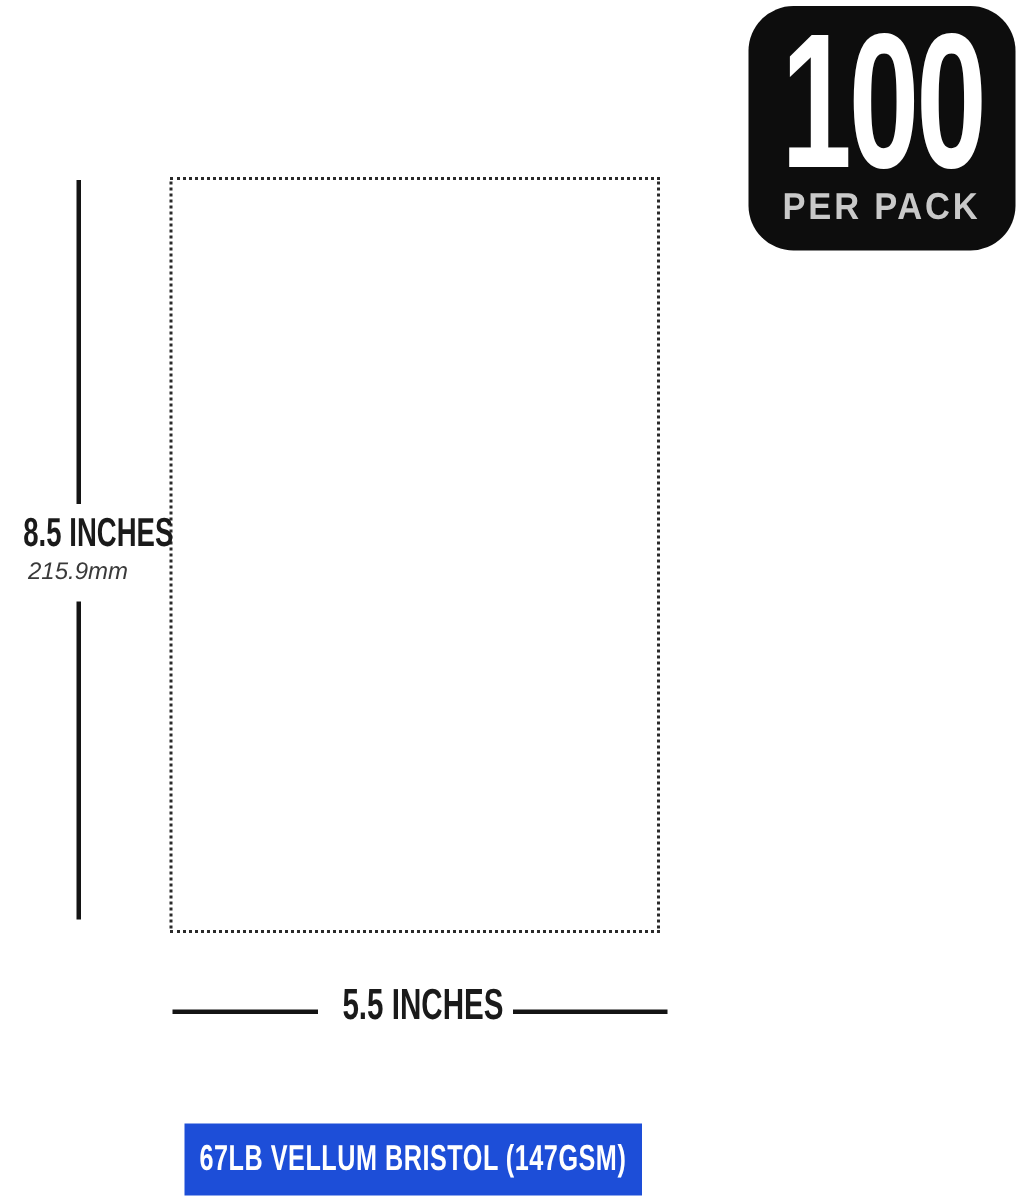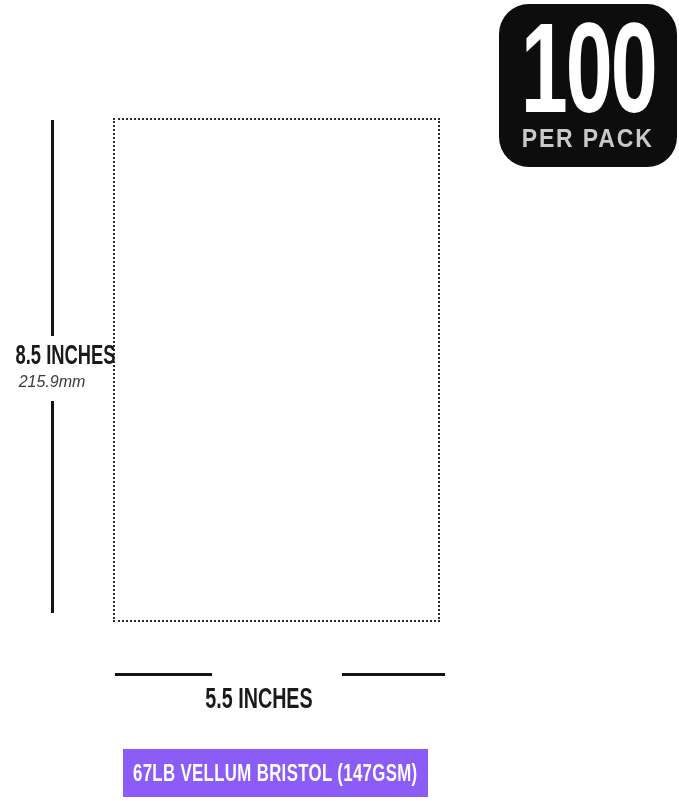--- a/index.html
+++ b/index.html
@@ -92,33 +92,32 @@
   .hline {
     position: absolute;
     top: 673px; height: 3px;
     background: #141414;
   }
   .hline-left  { left: 115px; width: 97px; }
   .hline-right { left: 342px; width: 103px; }
 
   .width-label {
     position: absolute;
-    left: 95px; top: 655px;
+    left: 118px; top: 655px;
     width: 327px;
     text-align: center;
-    margin-top: 28px;
   }
   .width-label .dim-inches { font-size: 29px; }
 
   
   .footer-bar {
     position: absolute;
     left: 123px; top: 749px;
     width: 305px; height: 48px;
-    background: #8b5cf6;
+    background: #1d4ed8;
     display: flex; align-items: center; justify-content: center;
   }
   .footer-text {
     display: inline-block;
     color: #ffffff;
     font-weight: bold;
     font-size: 24px;
     letter-spacing: 0.5px;
     transform: scaleX(0.70);
     transform-origin: center;

